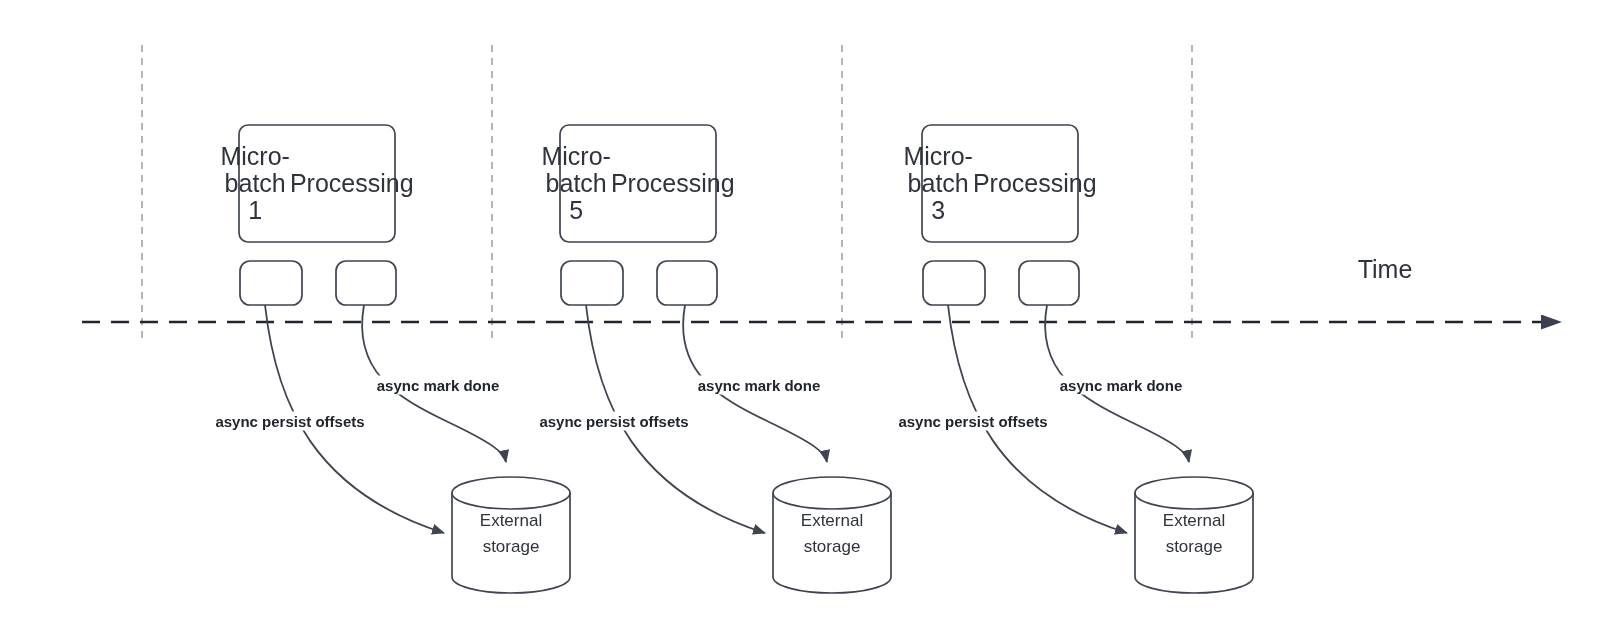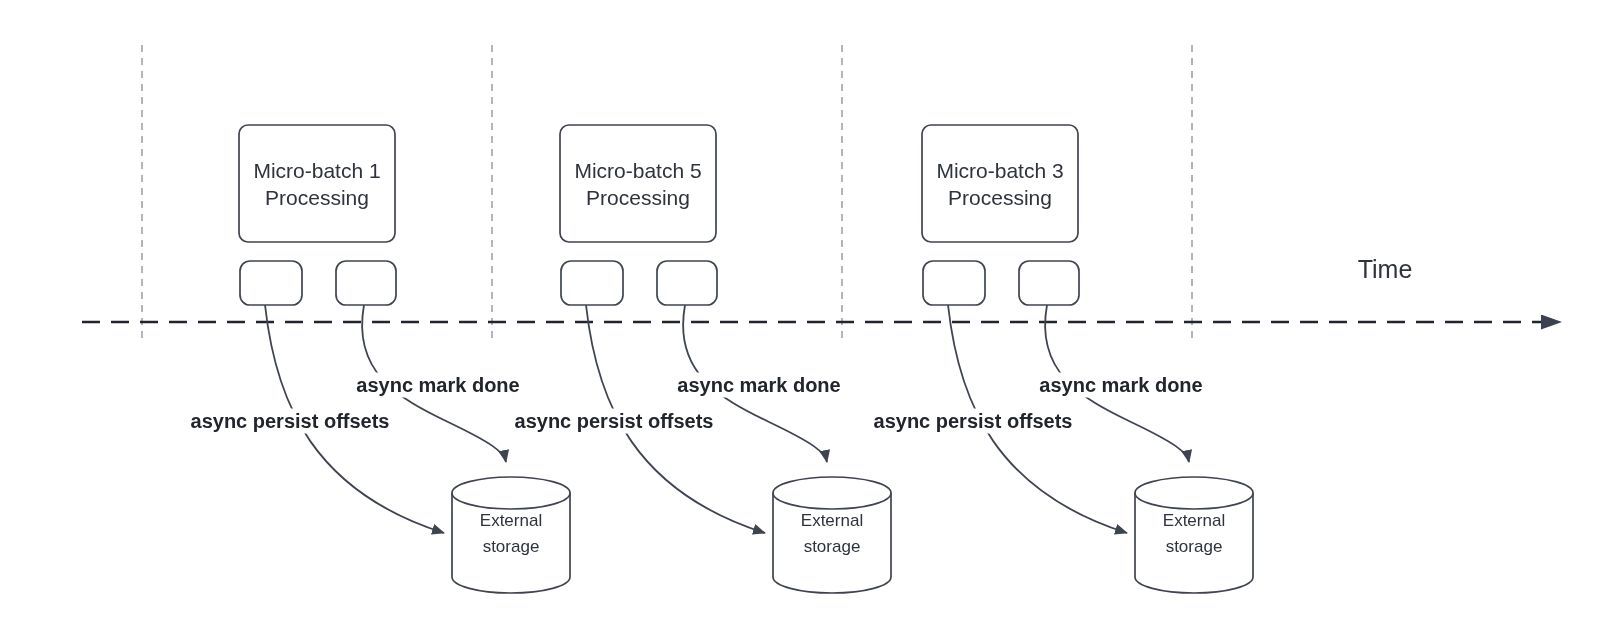--- a/index.html
+++ b/index.html
@@ -3,25 +3,25 @@
 <meta charset="utf-8">
 <style>
   html,body { margin:0; padding:0; background:#ffffff; }
   .canvas {
     position:relative; width:1600px; height:642px; background:#ffffff;
     font-family:"Liberation Sans", sans-serif; overflow:hidden;
   }
   svg.layer { position:absolute; left:0; top:0; width:1600px; height:642px; }
   .txt { position:absolute; color:#2e333c; }
   .box-label {
-    display:flex; flex-direction:column; align-items:center; justify-content:center;
-    text-align:center; font-size:21px; line-height:27px;
+    display:flex; flex-direction:row; align-items:center; justify-content:center;
+    text-align:center; font-size:25px; line-height:27px;
   }
   .tag-label {
-    transform:translate(-50%,-50%); font-size:20px; font-weight:bold;
+    transform:translate(-50%,-50%); font-size:15px; font-weight:bold;
     color:#21252c; background:#ffffff; padding:1px 3px; white-space:nowrap;
   }
   .storage-label {
     transform:translate(-50%,-50%); text-align:center; font-size:17px; line-height:26px;
   }
   .time-label { transform:translate(-50%,-50%); font-size:25px; }
 </style>
 </head>
 <body>
 

